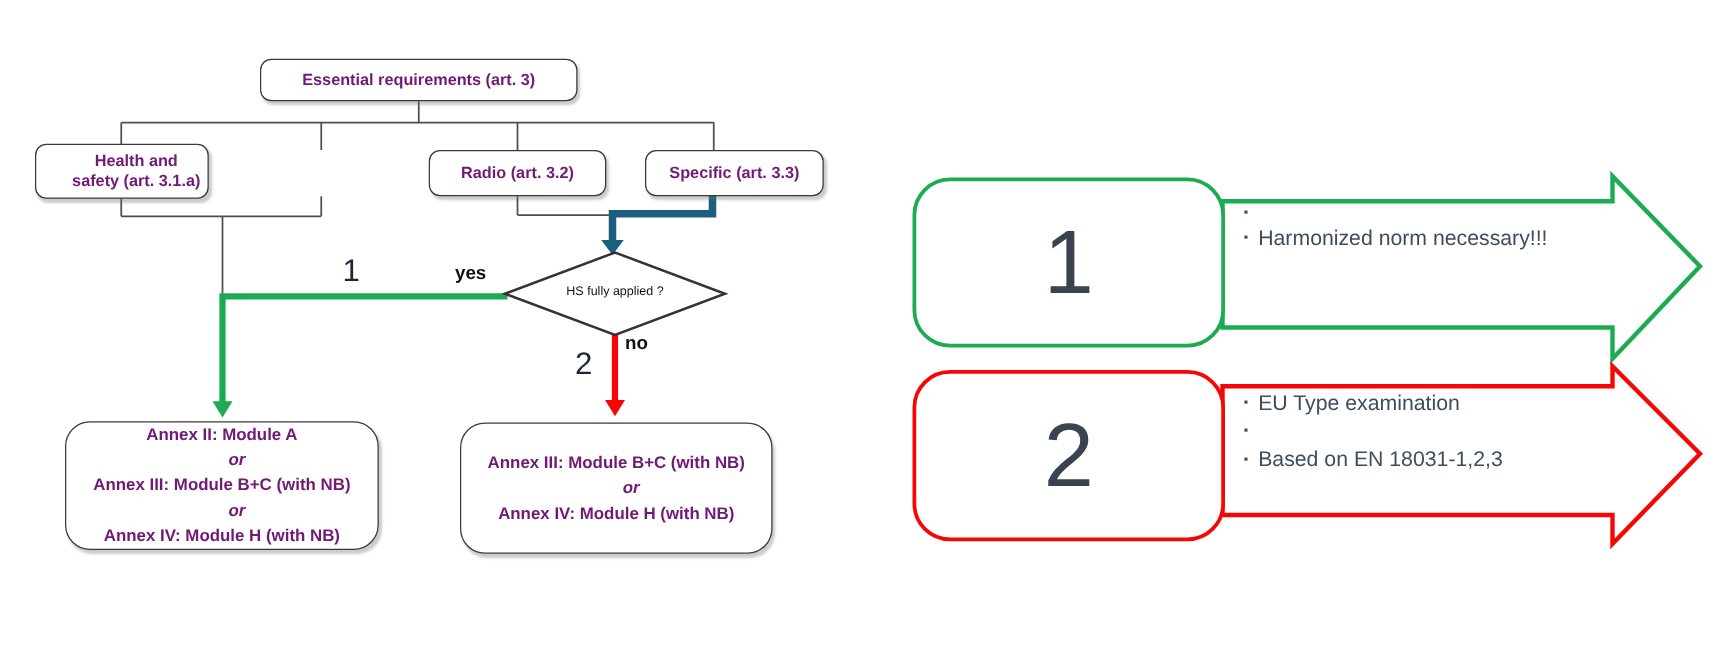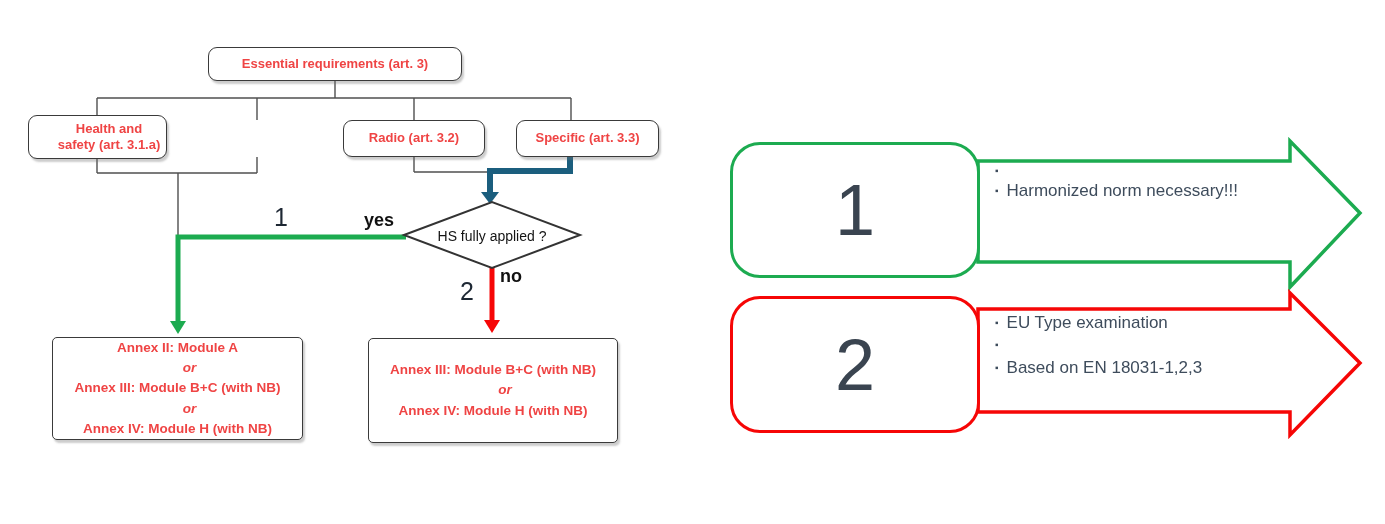--- a/index.html
+++ b/index.html
@@ -12,43 +12,43 @@
   }
   svg{position:absolute;left:0;top:0;}
   .node{
     position:absolute;
     box-sizing:border-box;
     background:#ffffff;
     border:1.8px solid #3a3a3a;
     border-radius:9px;
     display:flex;align-items:center;justify-content:center;
     text-align:center;
-    font-size:13px;font-weight:bold;color:#ef4444;
+    font-size:13px;font-weight:bold;color:#701a75;
     box-shadow:2px 3px 2px rgba(110,110,110,0.35);
     padding:2px 5px;
     line-height:1.25;
     z-index:3;
   }
   .node.big{
     flex-direction:column;
-    border-radius:5px;
+    border-radius:20px;
     font-size:13.5px;
     line-height:1.5;
   }
   .node.big .or{font-style:italic;margin-left:24px;}
   .diamond-label{
     position:absolute;
     z-index:4;
     text-align:center;
-    font-size:14px;font-weight:normal;color:#141414;
+    font-size:10px;font-weight:normal;color:#141414;
   }
   .edge-label{
     position:absolute;z-index:4;color:#16222e;
   }
-  .edge-label.small{font-size:18px;font-weight:bold;color:#111;}
+  .edge-label.small{font-size:15px;font-weight:bold;color:#111;}
   .edge-label.num{font-size:25px;font-weight:normal;color:#1d2733;}
   .legend-box{
     position:absolute;
     box-sizing:border-box;
     width:250px;
     background:#ffffff;
     border-radius:30px;
     display:flex;align-items:center;justify-content:center;
     z-index:3;
   }

